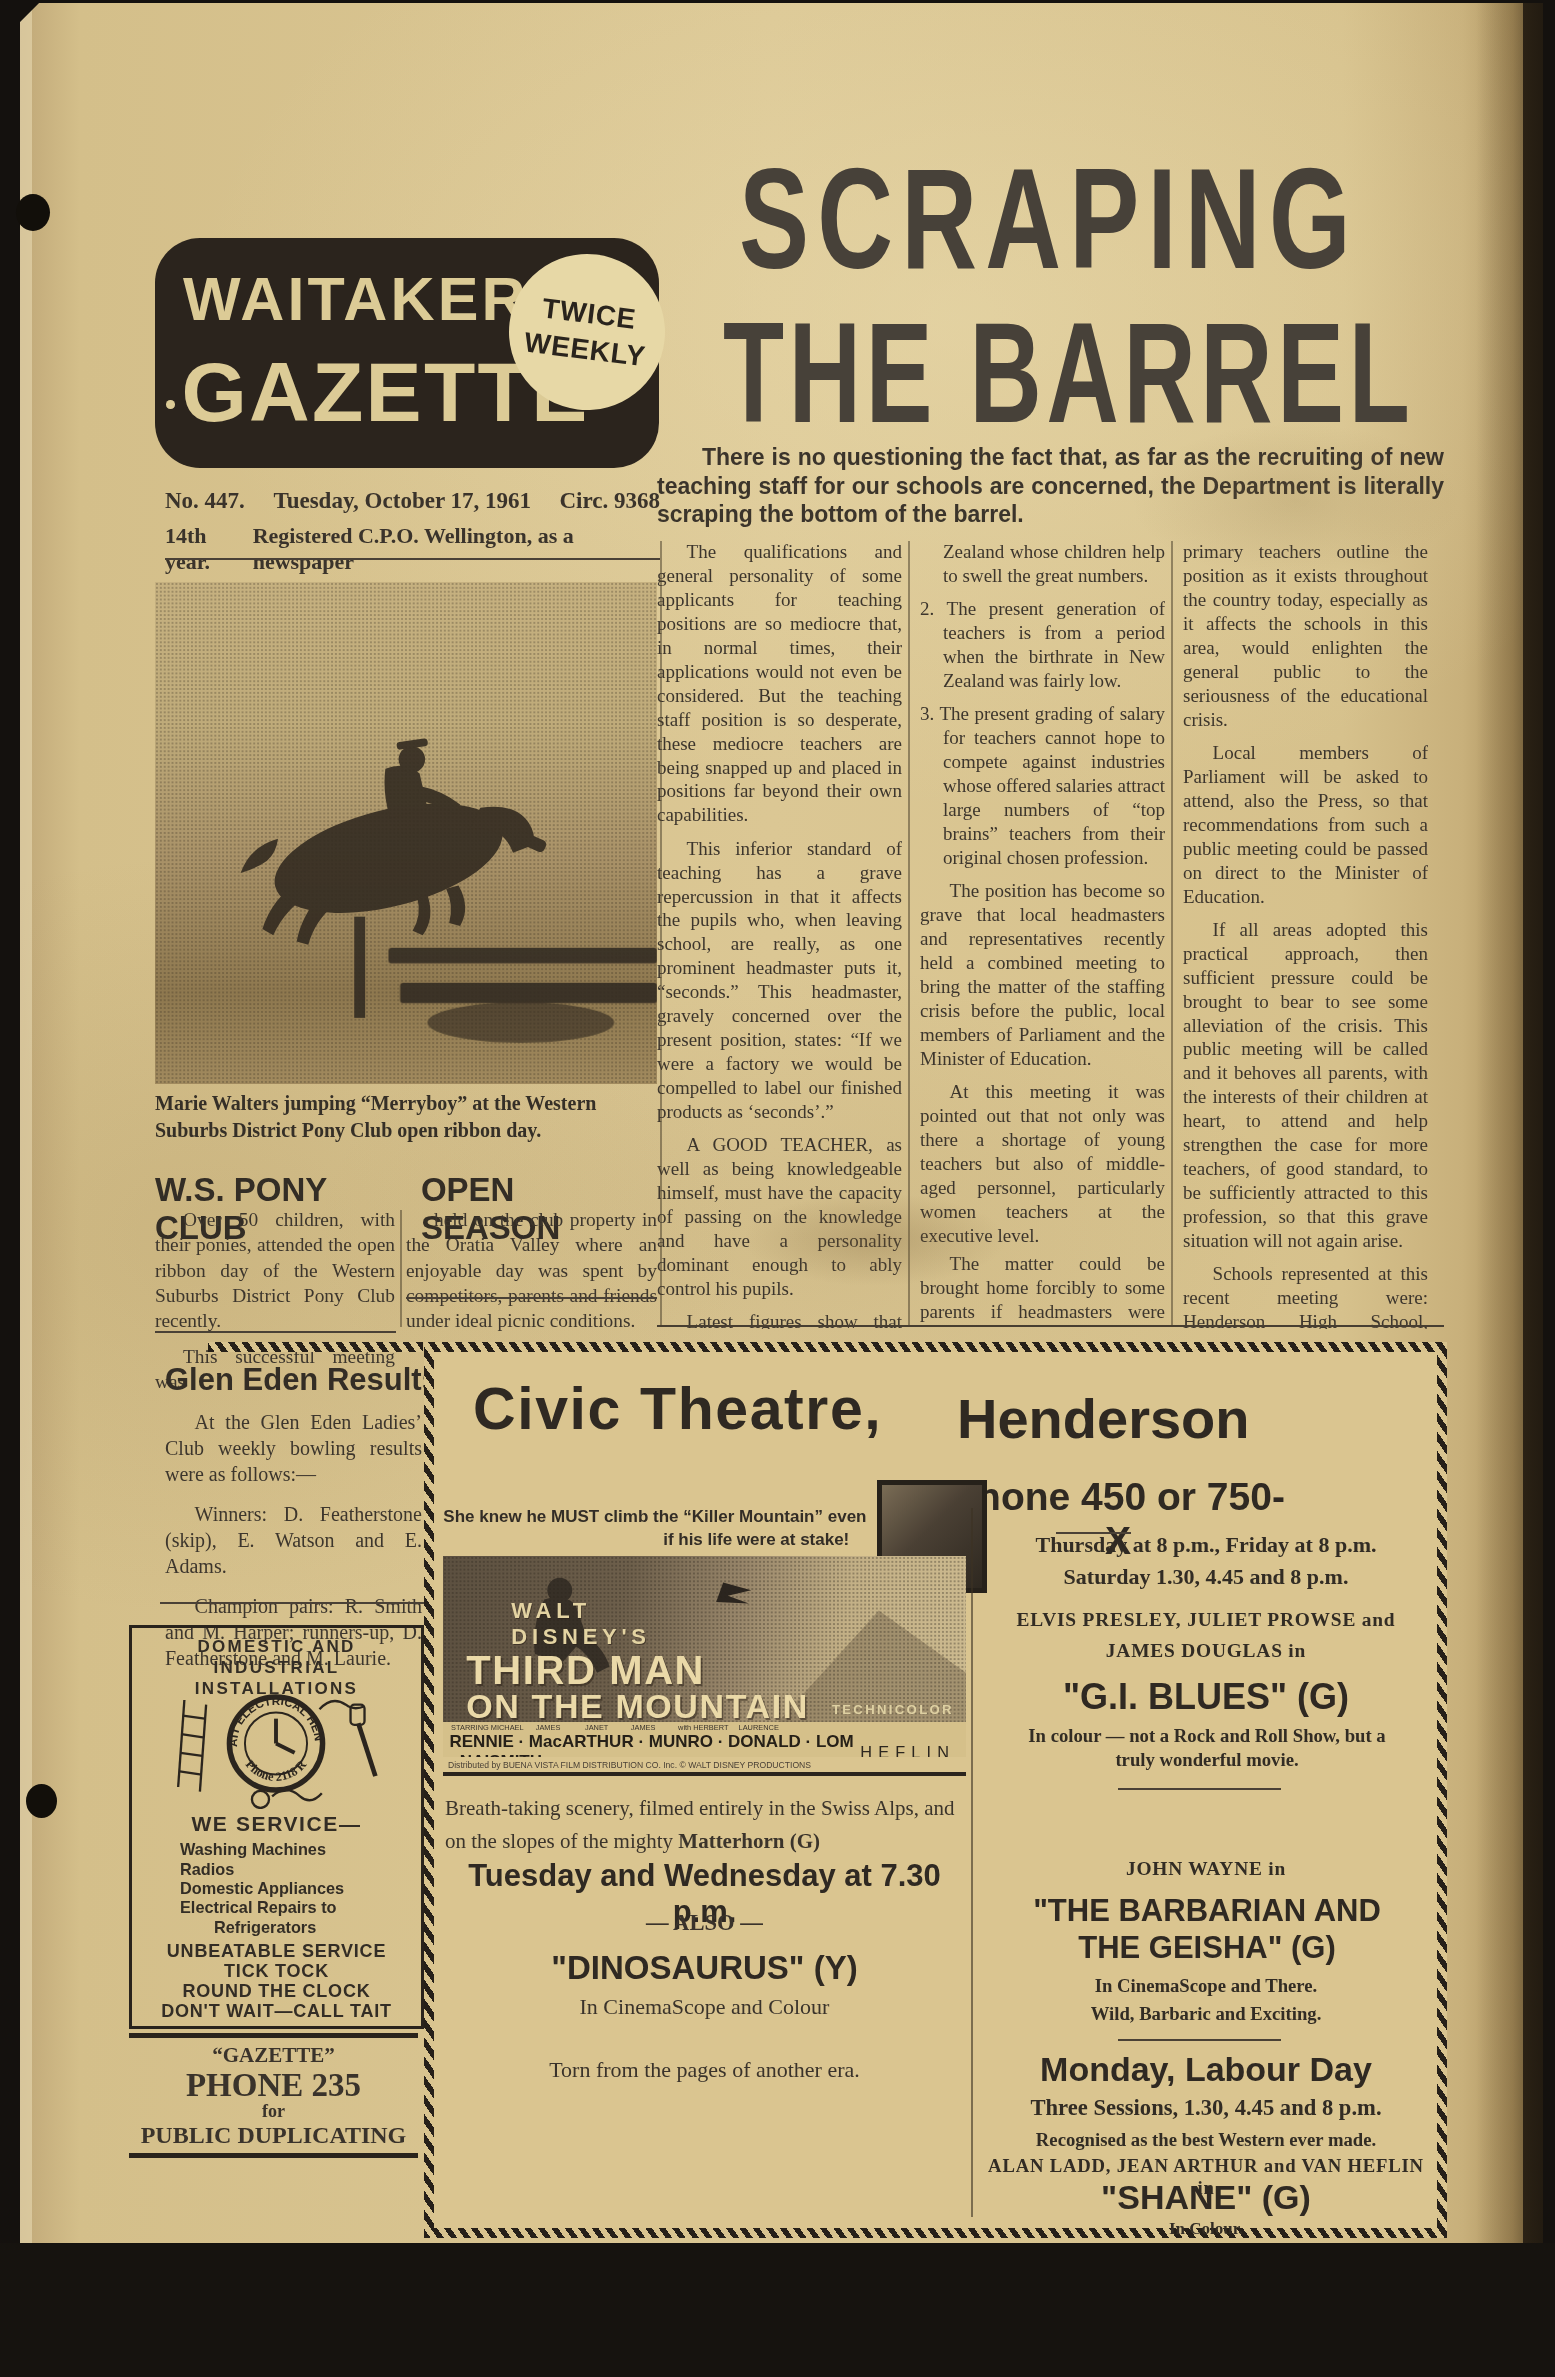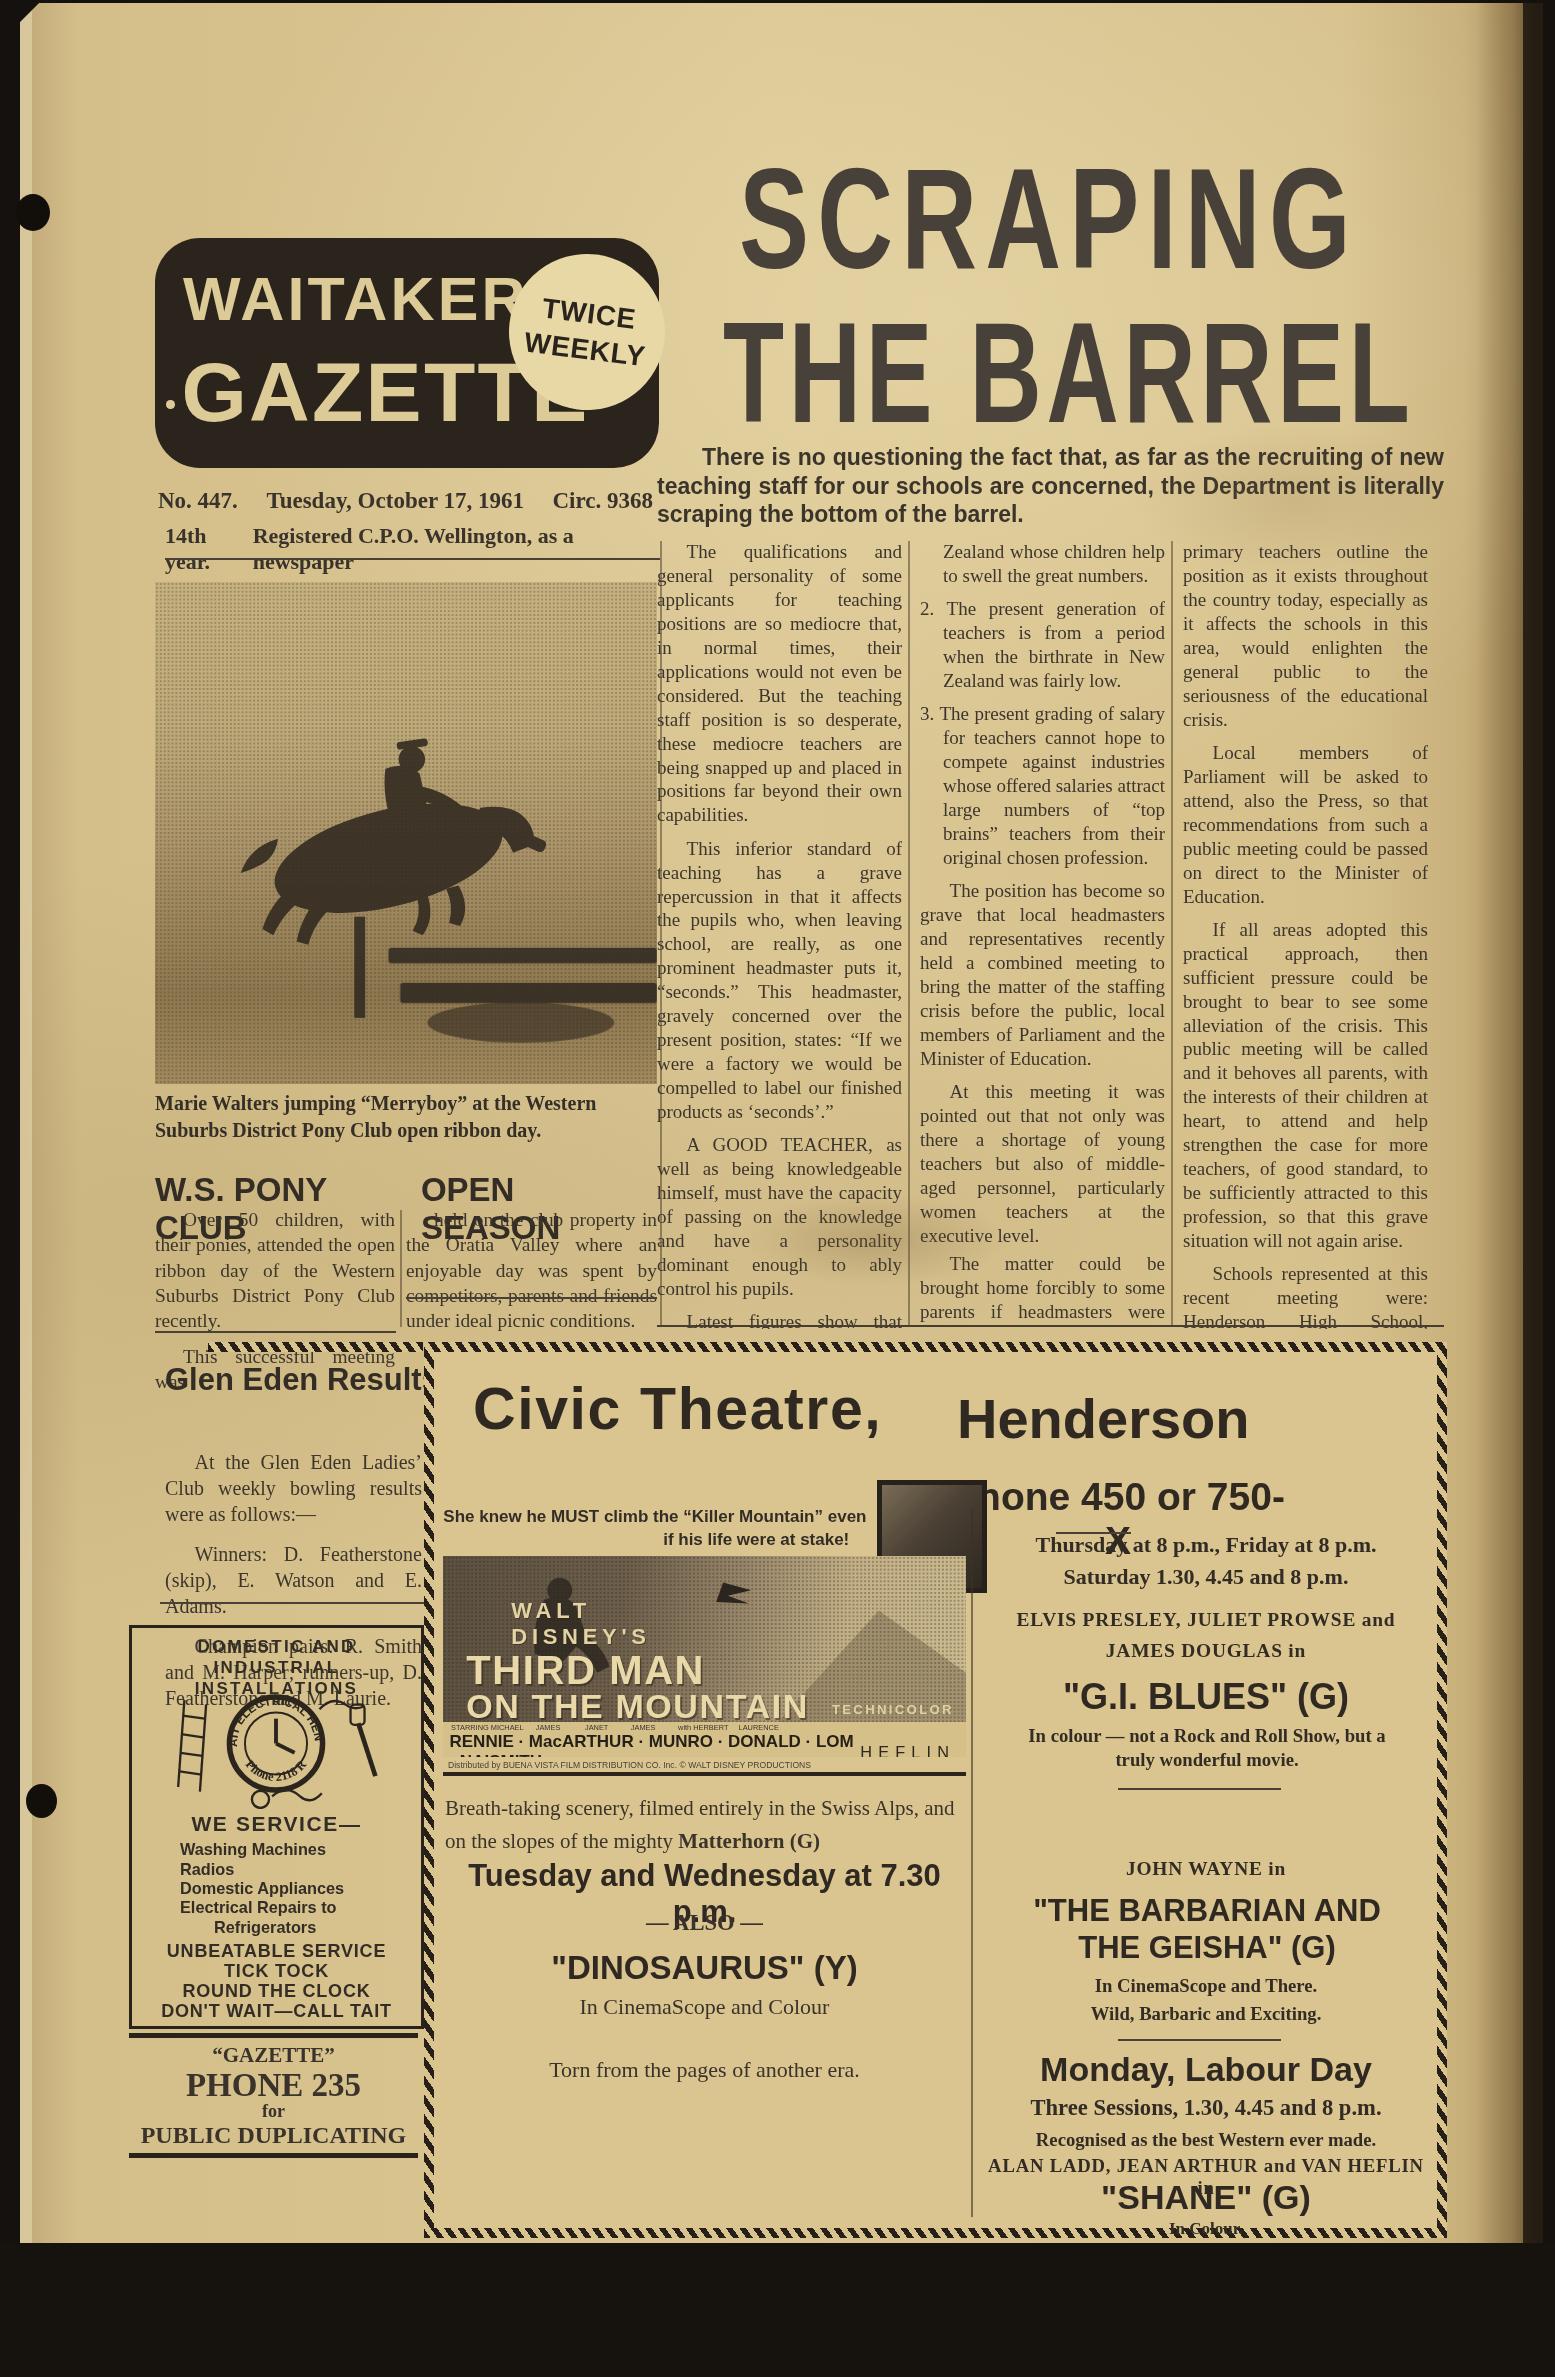--- a/index.html
+++ b/index.html
@@ -26,21 +26,21 @@
   .mast-top{position:absolute;left:28px;top:26.4px;font-family:"Liberation Sans",sans-serif;font-weight:bold;
       font-size:61px;letter-spacing:3.1px;color:#dccb96;}
   .mast-bottom{position:absolute;left:26.4px;top:106px;font-family:"Liberation Sans",sans-serif;font-weight:bold;
       font-size:84px;letter-spacing:2.3px;color:#dccb96;}
   .g-dot{position:absolute;left:11px;top:162px;width:8.6px;height:8.6px;border-radius:50%;background:#dccb96;}
   .badge{position:absolute;right:-6.2px;top:15.6px;width:156px;height:156px;border-radius:50%;background:#e7d8a6;
       transform:rotate(7deg);display:flex;flex-direction:column;align-items:center;justify-content:center;gap:3.1px;}
   .badge div{font-family:"Liberation Sans",sans-serif;font-weight:bold;font-size:28px;color:#2a241d;letter-spacing:0.8px;}
 
   
-  .issue1{position:absolute;left:138px;top:485px;width:495px;display:flex;justify-content:space-between;
+  .issue1{position:absolute;left:145px;top:485px;width:495px;display:flex;justify-content:space-between;
       font-weight:bold;font-size:23px;text-align:center;}
   .issue2{position:absolute;left:145px;top:520px;width:495px;display:flex;justify-content:space-between;
       font-weight:bold;font-size:22px;}
   .issue-rule{position:absolute;left:145px;top:555px;width:495px;height:1.6px;background:#4a4136;}
 
   
   .hl{position:absolute;font-family:"Liberation Sans",sans-serif;font-weight:bold;color:#474139;
       transform-origin:left top;white-space:nowrap;}
   .hl1{left:719px;top:134px;font-size:100px;letter-spacing:7.8px;transform:scale(1.05,1.42);}
   .hl2{left:703px;top:288px;font-size:100px;letter-spacing:4.7px;transform:scale(1.0,1.42);}
@@ -79,21 +79,21 @@
   .pcolB{left:386px;width:251px;}
   .pcol .p{text-indent:28px;margin:0 0 11px;}
   .pony-vr{left:380px;top:1207px;height:117px;}
   .pony-hrA{position:absolute;left:135px;top:1328px;width:241px;height:1.6px;background:#4a4136;}
   .pony-hrB{position:absolute;left:386px;top:1294px;width:251px;height:1.6px;background:#4a4136;}
 
   
   .glen-head{position:absolute;left:145px;top:1359px;font-family:"Liberation Sans",sans-serif;
       font-weight:bold;font-size:31px;color:#332d25;}
   .glen{position:absolute;left:145px;top:1406px;width:257px;font-size:20px;line-height:1.3;
-      text-align:justify;color:#3d362d;margin-top:40px;}
+      text-align:justify;color:#3d362d;}
   .glen .gp{text-indent:29.6px;margin:0 0 14px;}
   .glen-hr{position:absolute;left:140px;top:1599px;width:264px;height:1.6px;background:#4a4136;}
 
   
   .tait{position:absolute;left:109px;top:1622px;width:289px;height:398px;border:3.1px solid #29231c;}
   .tait-title{position:absolute;left:0;top:7.8px;width:100%;text-align:center;
       font-family:"Liberation Sans",sans-serif;font-weight:bold;font-size:17px;letter-spacing:2.3px;color:#332d25;line-height:1.25;}
   .tait-logo{position:absolute;left:12.4px;top:50px;width:264px;height:131px;}
   .tait-we{position:absolute;left:0;top:184px;width:100%;text-align:center;
       font-family:"Liberation Sans",sans-serif;font-weight:bold;font-size:21px;letter-spacing:1.6px;color:#332d25;}

